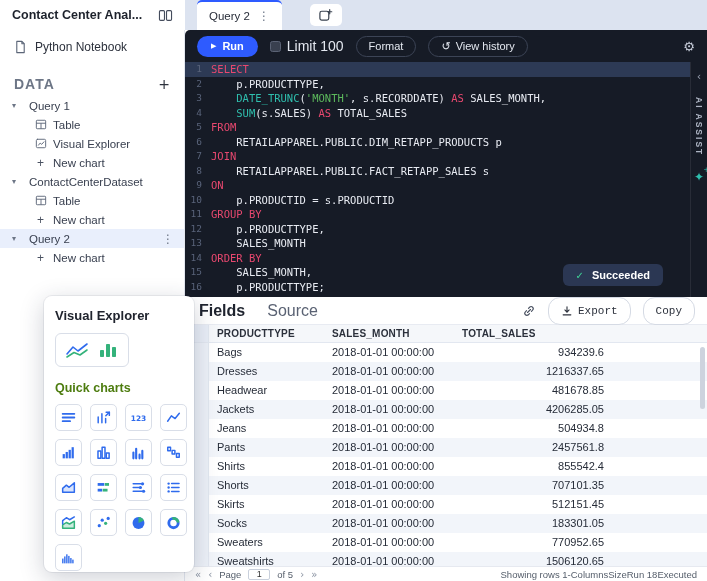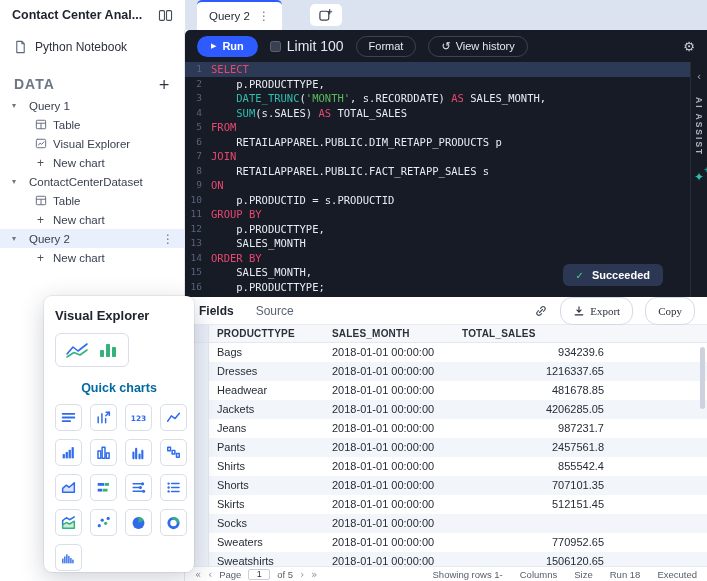--- a/index.html
+++ b/index.html
@@ -67,26 +67,26 @@
   .ai-spark { position:relative; color:#2fbfae; font-size:12px; }
   .sp-plus { position:absolute; top:-4px; right:-5px; font-size:7px; font-style:normal; color:#2fbfae; }
 
   .status { position:absolute; right:44px; bottom:11px; background:#2b3753; border-radius:6px;
             display:flex; align-items:center; gap:8px; padding:5px 13px; color:#fff; font-size:11px; font-weight:600; }
   .chk-ic { color:#3fd497; font-size:10px; }
 
   
   .results { position:absolute; left:185px; top:297px; right:0; bottom:15px; background:#fff; overflow:hidden; }
   .rtoolbar { height:27px; display:flex; align-items:center; padding:0 12px 0 14px; gap:22px; }
-  .rtab { font-size:12px; color:#5a6273; cursor:pointer; }
+  .rtab { font-size:16px; color:#5a6273; cursor:pointer; }
   .rtab.active { color:#1e232e; font-weight:700; }
   .rright { margin-left:auto; display:flex; align-items:center; gap:12px; }
   .rpill { display:flex; align-items:center; gap:5px; height:28px; border:1px solid #d5dae4; border-radius:12px;
            background:#fff; padding:0 12px; font-size:11px; color:#2c313c; cursor:pointer;
-           font-family:Liberation Serif, serif;text-align:right; }
+           font-family:Liberation Mono, monospace;text-align:right; }
   .thead { display:flex; height:19px; background:#f5f7fa; border-top:1px solid #e8ebf2; border-bottom:1px solid #e2e7f0;
            font-size:10px; font-weight:700; color:#2b303b; letter-spacing:0.2px; }
   .tbody { overflow:hidden; height:224px; }
   .drow { display:flex; height:19px; font-size:11px; color:#262c38; }
   .drow.alt { background:#f2f5fa; }
   .cell { line-height:18px; white-space:nowrap; overflow:hidden; }
   .c-g { width:24px; background:#edf1f8; border-right:1px solid #e2e7f0; flex:none; }
   .thead .c-g { background:#e9eef7; }
   .c-0 { width:115px; padding-left:8px; flex:none; }
   .c-1 { width:130px; padding-left:8px; flex:none; }
@@ -94,30 +94,30 @@
   .tbody .c-2 { text-align:right; padding-right:10px; }
   .vscroll { position:absolute; right:2px; top:50px; width:5px; height:62px; background:#cdd3de; border-radius:3px; }
 
   
   .footer { position:absolute; left:185px; right:0; bottom:0; height:15px; background:#fff;
             border-top:1px solid #e6e9f0; display:flex; align-items:center; padding:0 10px; gap:7px;
             font-size:9.5px; color:#555e6b; }
   .pg-ic { color:#8a93a2; font-size:10px; cursor:pointer; }
   .pg-input { width:22px; height:11px; border:1px solid #c9d0dc; border-radius:2px; font-size:9px;
               text-align:center; color:#333; font-family:"Liberation Sans",sans-serif; }
-  .f-right { margin-left:auto; display:flex; align-items:center; gap:17px; }
+  .f-right { margin-left:auto; display:flex; align-items:center; }
 
   
   .popup { position:absolute; left:44px; top:296px; width:150px; height:276px; background:#fff; z-index:10;
            border-radius:8px; box-shadow:0 6px 24px rgba(30,40,70,0.22), 0 0 0 1px rgba(30,40,70,0.07);
            padding:12px 11px; }
   .p-title { font-size:13px; font-weight:700; color:#20242e; }
   .exp-box { margin-top:10px; width:74px; height:34px; border:1px solid #d9dee8; border-radius:6px;
              display:flex; align-items:center; justify-content:center; gap:8px; cursor:pointer; }
-  .p-title2 { margin-top:14px; font-size:12.5px; font-weight:700; color:#0369a1;text-align:center; }
+  .p-title2 { margin-top:14px; font-size:12.5px; font-weight:700; color:#4d7c0f; }
   .grid { margin-top:9px; display:grid; grid-template-columns:repeat(4, 27px); gap:8px; }
   .qcell { width:27px; height:27px; border:1px solid #d9dee8; border-radius:5px; background:#fff;
            display:flex; align-items:center; justify-content:center; cursor:pointer; padding:0; }
 </style>
 </head>
 <body>
 
 <div id="app">
 
   <div class="sb-header">
@@ -312,21 +312,21 @@
         <div class="drow alt">
           <div class="cell c-g"></div>
           <div class="cell c-0">Jackets</div>
           <div class="cell c-1">2018-01-01 00:00:00</div>
           <div class="cell c-2">4206285.05</div>
         </div>
         <div class="drow">
           <div class="cell c-g"></div>
           <div class="cell c-0">Jeans</div>
           <div class="cell c-1">2018-01-01 00:00:00</div>
-          <div class="cell c-2">987231.7</div>
+          <div class="cell c-2">504934.8</div>
         </div>
         <div class="drow alt">
           <div class="cell c-g"></div>
           <div class="cell c-0">Pants</div>
           <div class="cell c-1">2018-01-01 00:00:00</div>
           <div class="cell c-2">2457561.8</div>
         </div>
         <div class="drow">
           <div class="cell c-g"></div>
           <div class="cell c-0">Shirts</div>
@@ -342,20 +342,21 @@
         <div class="drow">
           <div class="cell c-g"></div>
           <div class="cell c-0">Skirts</div>
           <div class="cell c-1">2018-01-01 00:00:00</div>
           <div class="cell c-2">512151.45</div>
         </div>
         <div class="drow alt">
           <div class="cell c-g"></div>
           <div class="cell c-0">Socks</div>
           <div class="cell c-1">2018-01-01 00:00:00</div>
+          <div class="cell c-2">183301.05</div>
         </div>
         <div class="drow">
           <div class="cell c-g"></div>
           <div class="cell c-0">Sweaters</div>
           <div class="cell c-1">2018-01-01 00:00:00</div>
           <div class="cell c-2">770952.65</div>
         </div>
         <div class="drow alt">
           <div class="cell c-g"></div>
           <div class="cell c-0">Sweatshirts</div>

